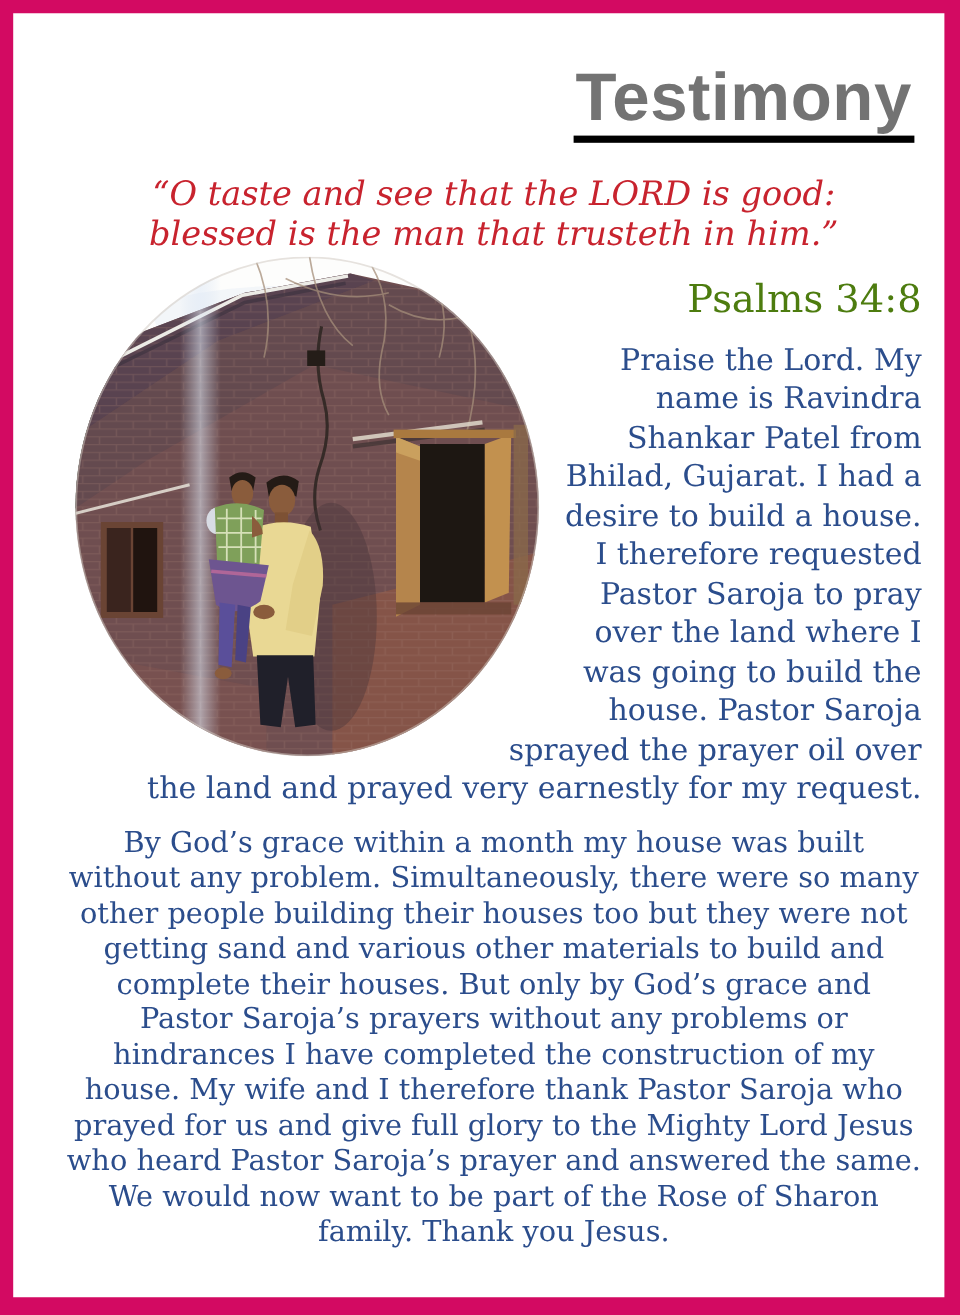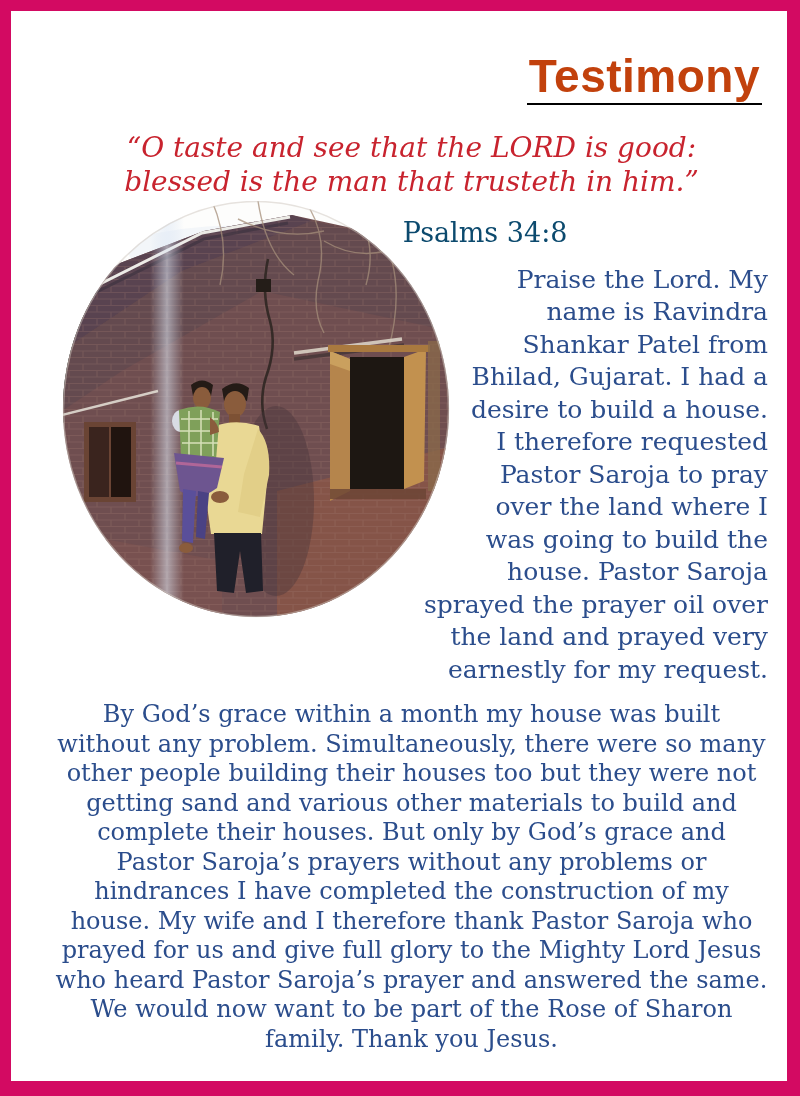--- a/index.html
+++ b/index.html
@@ -21,25 +21,25 @@
   }
   
   .title-row{
     text-align:right;
     margin:44px 6px 0 0;
   }
   .title{
     display:inline-block;
     font-family:"Liberation Sans", sans-serif;
     font-weight:bold;
-    font-size:46px;
+    font-size:56px;
     line-height:0.92;
     letter-spacing:0.5px;
-    color:#c2410c;
-    border-bottom:2px solid #000000;
+    color:#737373;
+    border-bottom:6px solid #000000;
     padding:0 2px 6px 2px;
   }
   
   .quote{
     width:660px;
     margin:26px auto 0 auto;
     text-align:center;
     font-style:italic;
     font-size:28px;
     line-height:1.2;
@@ -49,24 +49,24 @@
   .wrap-area{ margin-top:2px; }
   .photo{
     float:left;
     width:388px;height:417px;
     margin:0 10px 6px 7px;
     shape-outside:ellipse(50% 50% at 50% 50%);
     shape-margin:12px;
   }
   .photo svg{display:block;width:100%;height:100%;}
   .psalms{
-    text-align:left;
+    text-align:right;
     padding-top:16px;
-    font-size:27px;
-    color:#0c4a6e;
+    font-size:32px;
+    color:#4d7c0f;
   }
   .col-text{
     margin-top:16px;
     text-align:right;
     font-size:25px;
     line-height:1.3;
     color:#2b4d8c;
   }
   
   .main-par{

